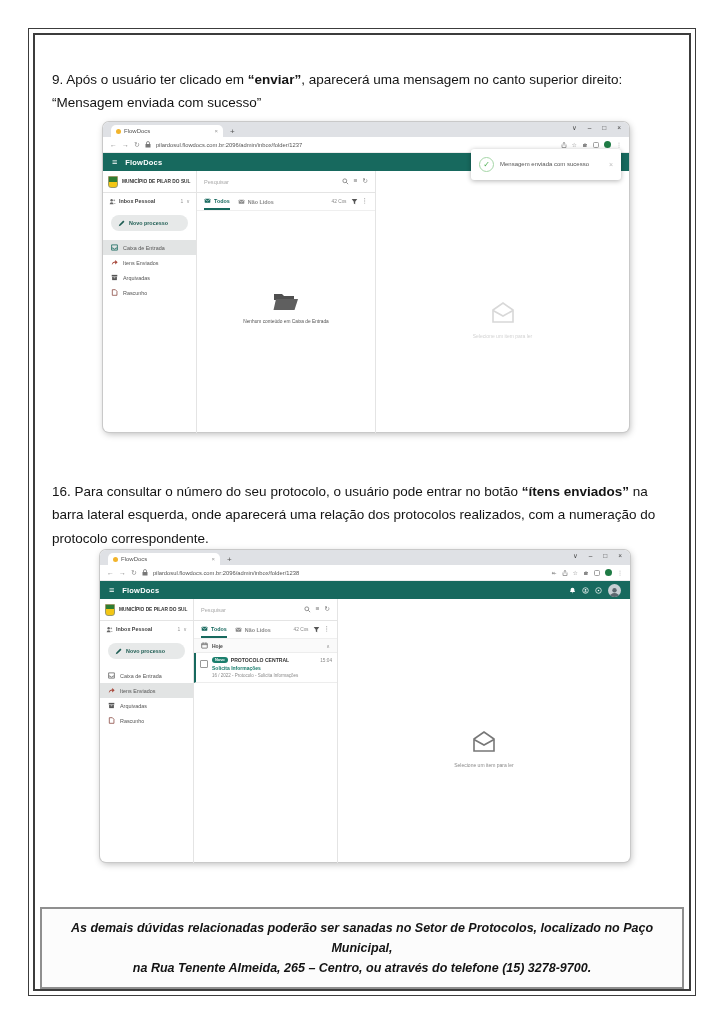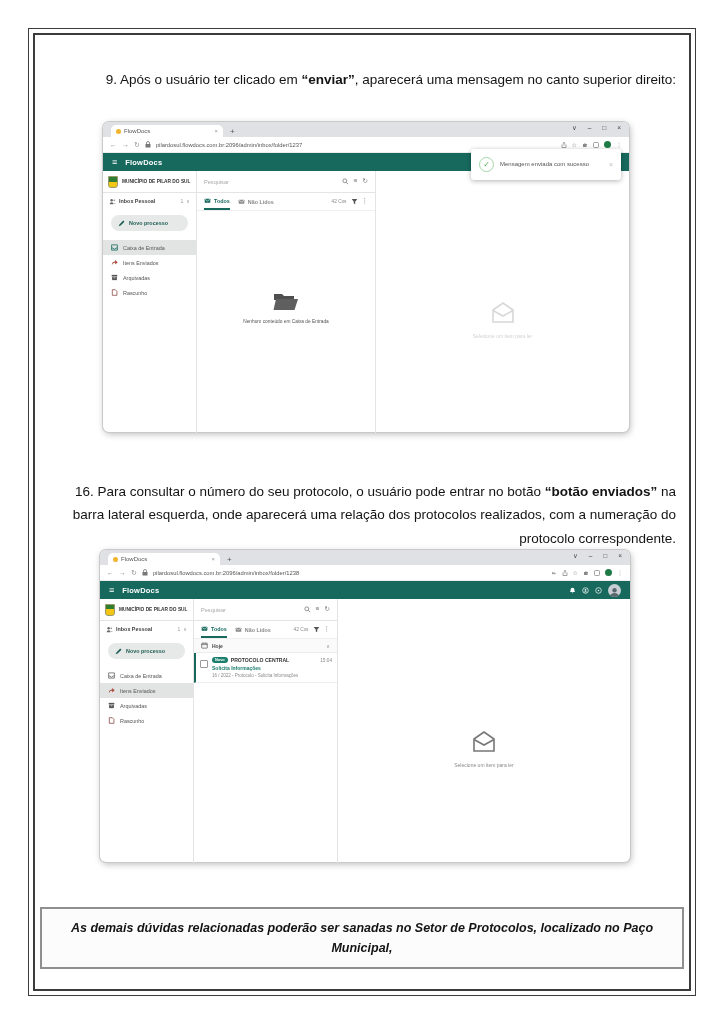--- a/index.html
+++ b/index.html
@@ -3,21 +3,21 @@
 <meta charset="utf-8">
 <style>
   html,body{margin:0;padding:0;}
   body{
     width:724px;height:1024px;position:relative;background:#fff;
     font-family:"Liberation Sans", sans-serif;color:#111;overflow:hidden;
   }
   .frame-outer{position:absolute;left:28px;top:28px;right:28px;bottom:28px;border:1px solid #3c3c3c;pointer-events:none;}
   .frame-inner{position:absolute;left:33px;top:33px;right:33px;bottom:33px;border:2px solid #3c3c3c;pointer-events:none;}
 
-  .step{position:absolute;left:52px;right:48px;text-align:right;font-size:13.5px;line-height:1.75;color:#141414;}
+  .step{position:absolute;left:52px;right:48px;text-align:left;font-size:13.5px;line-height:1.75;color:#141414;}
   .step b{font-weight:bold;}
   #step9{top:54px;}
   #step10{top:466px;}
 
   
   .bw{position:absolute;background:#fff;border-radius:6px;
       box-shadow:0 0 0 1px #c9c9c9, 1px 2px 7px rgba(0,0,0,.28);}
   #shot1{left:103px;top:122px;width:526px;height:310px;}
   #shot2{left:100px;top:550px;width:530px;height:312px;}
 
@@ -100,21 +100,21 @@
           border:2px solid #8f8f8f;background:#fcfcfc;padding:9px 18px;text-align:center;
           font-size:12.5px;font-weight:bold;font-style:italic;line-height:1.6;color:#141414;}
 </style>
 </head>
 <body>
 
 <div class="frame-outer"></div>
 <div class="frame-inner"></div>
 
 <p class="step" id="step9"><span>9. Após o usuário ter clicado em </span><b>“enviar”</b><span>, aparecerá uma mensagem no canto superior direito:</span><br>
-</p>
+<span>“Mensagem enviada com sucesso”</span></p>
 
 <div class="bw" id="shot1">
   <div class="titlebar">
     <div class="tab">
       <span class="favicon"></span>
       <span>FlowDocs</span>
       <span class="tabx">×</span>
     </div>
     <span class="newtab">+</span>
     <div class="wc">
@@ -252,21 +252,21 @@
       <span class="rtext">Selecione um item para ler</span>
     </div>
   </div>
   <div class="toast">
     <span class="tcheck">✓</span>
     <span class="tmsg">Mensagem enviada com sucesso</span>
     <span class="tx">×</span>
   </div>
 </div>
 
-<p class="step" id="step10"><span>16. Para consultar o número do seu protocolo, o usuário pode entrar no botão </span><b>“botão enviados”</b><span> na barra lateral esquerda, onde aparecerá uma relação dos protocolos realizados, com a numeração do protocolo correspondente.</span></p>
+<p class="step" id="step10"><span>16. Para consultar o número do seu protocolo, o usuário pode entrar no botão </span><b>“ítens enviados”</b><span> na barra lateral esquerda, onde aparecerá uma relação dos protocolos realizados, com a numeração do protocolo correspondente.</span></p>
 
 <div class="bw" id="shot2">
   <div class="titlebar">
     <div class="tab">
       <span class="favicon"></span>
       <span>FlowDocs</span>
       <span class="tabx">×</span>
     </div>
     <span class="newtab">+</span>
     <div class="wc">
@@ -436,13 +436,14 @@
           <path d="M3 9 L13 2 L23 9 V21 H3 Z"></path>
           <path d="M3 9.5 L13 15 L23 9.5"></path>
         </svg>
       <span class="rtext">Selecione um item para ler</span>
     </div>
   </div>
 </div>
 
 <div class="footer">
   <span>As demais dúvidas relacionadas poderão ser sanadas no Setor de Protocolos, localizado no Paço Municipal,</span><br>
+  <span>na Rua Tenente Almeida, 265 – Centro, ou através do telefone (15) 3278-9700.</span>
 </div>
 
 </body></html>

